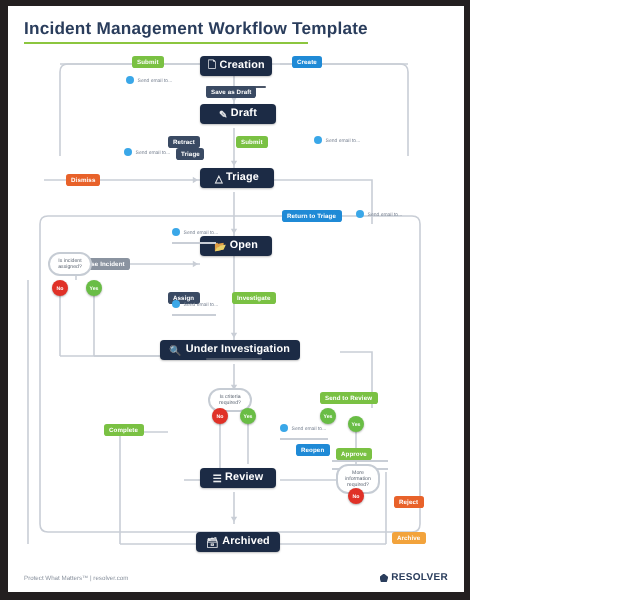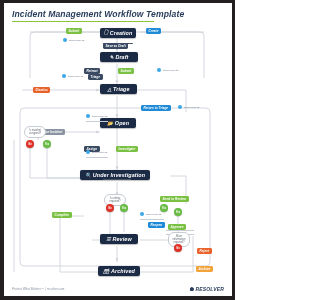--- a/index.html
+++ b/index.html
@@ -7,21 +7,20 @@
     width: 235px; height: 300px;
     background: #ffffff;
     font-family: "Liberation Sans", sans-serif;
     overflow: hidden;
   }
   #page {
     position: relative;
     width: 235px; height: 300px;
     background: #ffffff;
     overflow: hidden;
-    font-style: italic;
   }
   
   .edge-l { position:absolute; left:0; top:0; width:4px; height:300px; background:#231f20; }
   .edge-r { position:absolute; right:0; top:0; width:3px; height:300px; background:#231f20; }
   .edge-t { position:absolute; left:0; top:0; width:235px; height:3px; background:#231f20; }
   .edge-b { position:absolute; left:0; bottom:0; width:235px; height:4px; background:#231f20; }
 
   .title {
     position: absolute; left: 12px; top: 9px;
     font-size: 8.6px; font-weight: bold;

